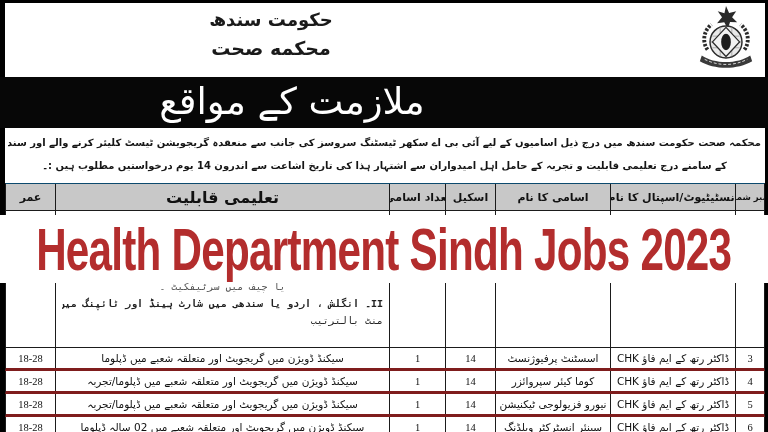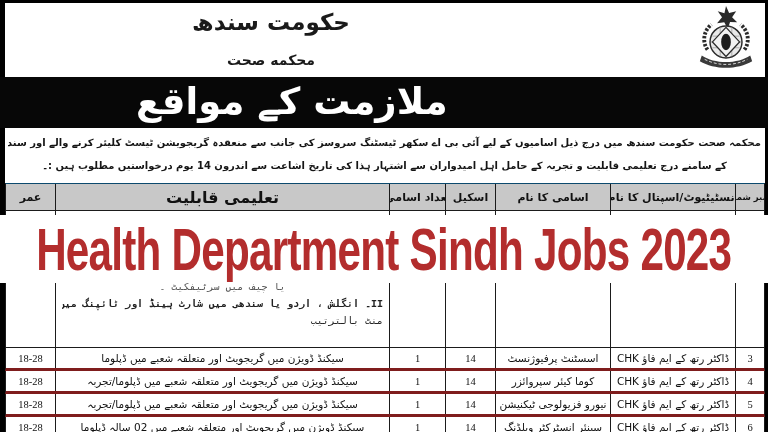--- a/index.html
+++ b/index.html
@@ -12,28 +12,28 @@
   }
   
   .frame {
     position:absolute; left:0; top:0; right:0; bottom:0;
     border-top:3px solid #000; border-left:5px solid #000; border-right:3px solid #000;
     pointer-events:none; z-index:1;
   }
   
   .masthead { position:absolute; top:3px; left:5px; right:3px; height:74px; background:#fff; z-index:2; }
   .mast-titles { position:absolute; left:0; top:6px; width:70%; text-align:center; }
-  .gov-title { font-size:23px; font-weight:bold; color:#1a1a1a; }
-  .dept-title { font-size:14px; font-weight:bold; color:#1a1a1a; margin-top:17px; }
+  .gov-title { font-size:18px; font-weight:bold; color:#1a1a1a; }
+  .dept-title { font-size:19px; font-weight:bold; color:#1a1a1a; margin-top:7px; }
   .crest { position:absolute; right:8px; top:2px; width:62px; height:70px; }
   
   .banner { position:absolute; top:77px; left:0; right:0; height:51px; background:#070707; z-index:2; }
   .banner-text {
     position:absolute; left:38%; top:50%; transform:translate(-50%,-54%);
-    color:#fff; font-weight:bold; font-size:37px; white-space:nowrap;
+    color:#fff; font-weight:normal; font-size:37px; white-space:nowrap;
   }
   
   .intro { position:absolute; top:131px; left:8px; right:7px; z-index:2; }
   .intro-line {
     direction:rtl; text-align:center; white-space:nowrap; overflow:hidden;
     font-size:10px; line-height:23px; font-weight:bold; color:#151515;
   }
   
   .tbl { position:absolute; left:5px; width:760px; z-index:2; background:#fff; }
   .tbl-top { top:183px; }

